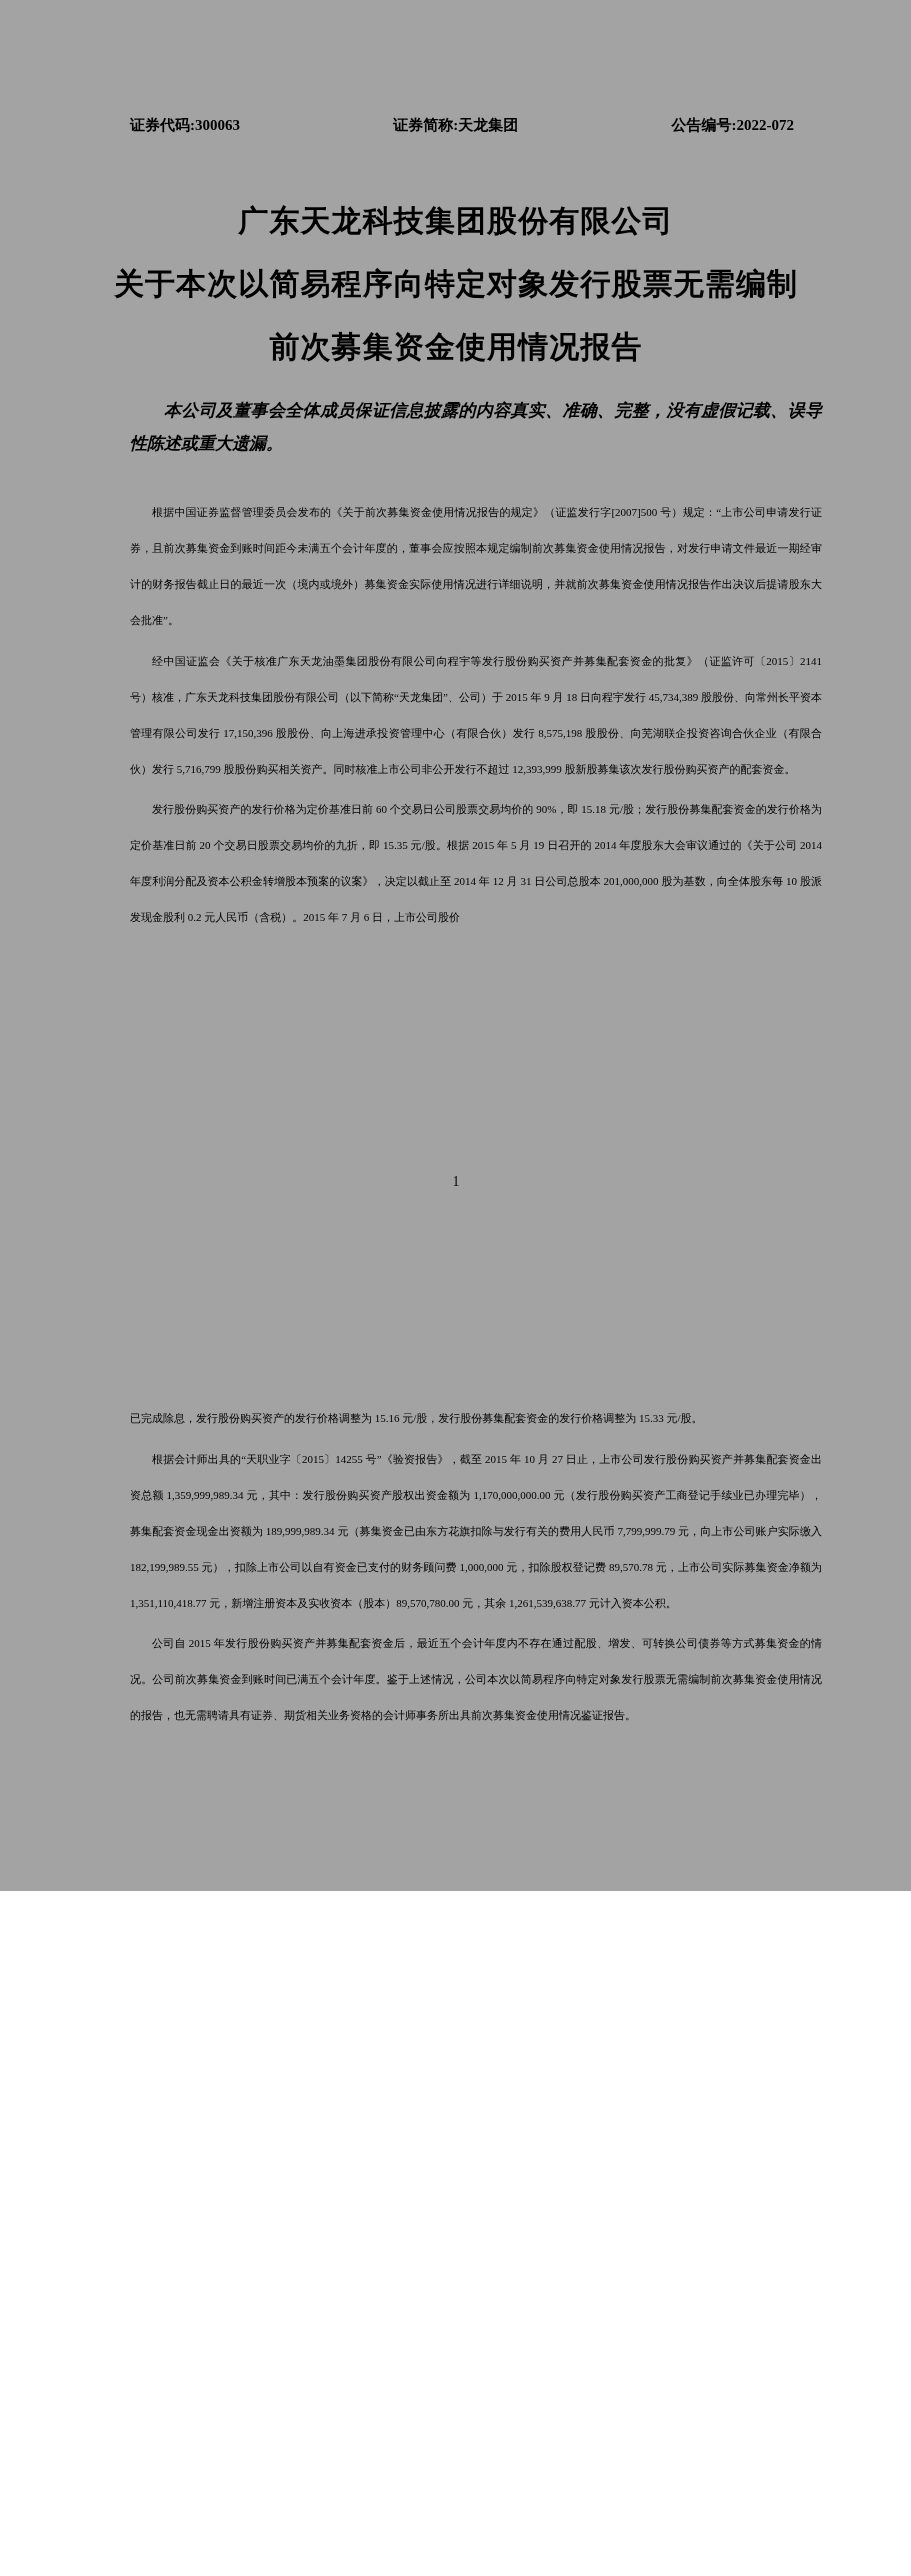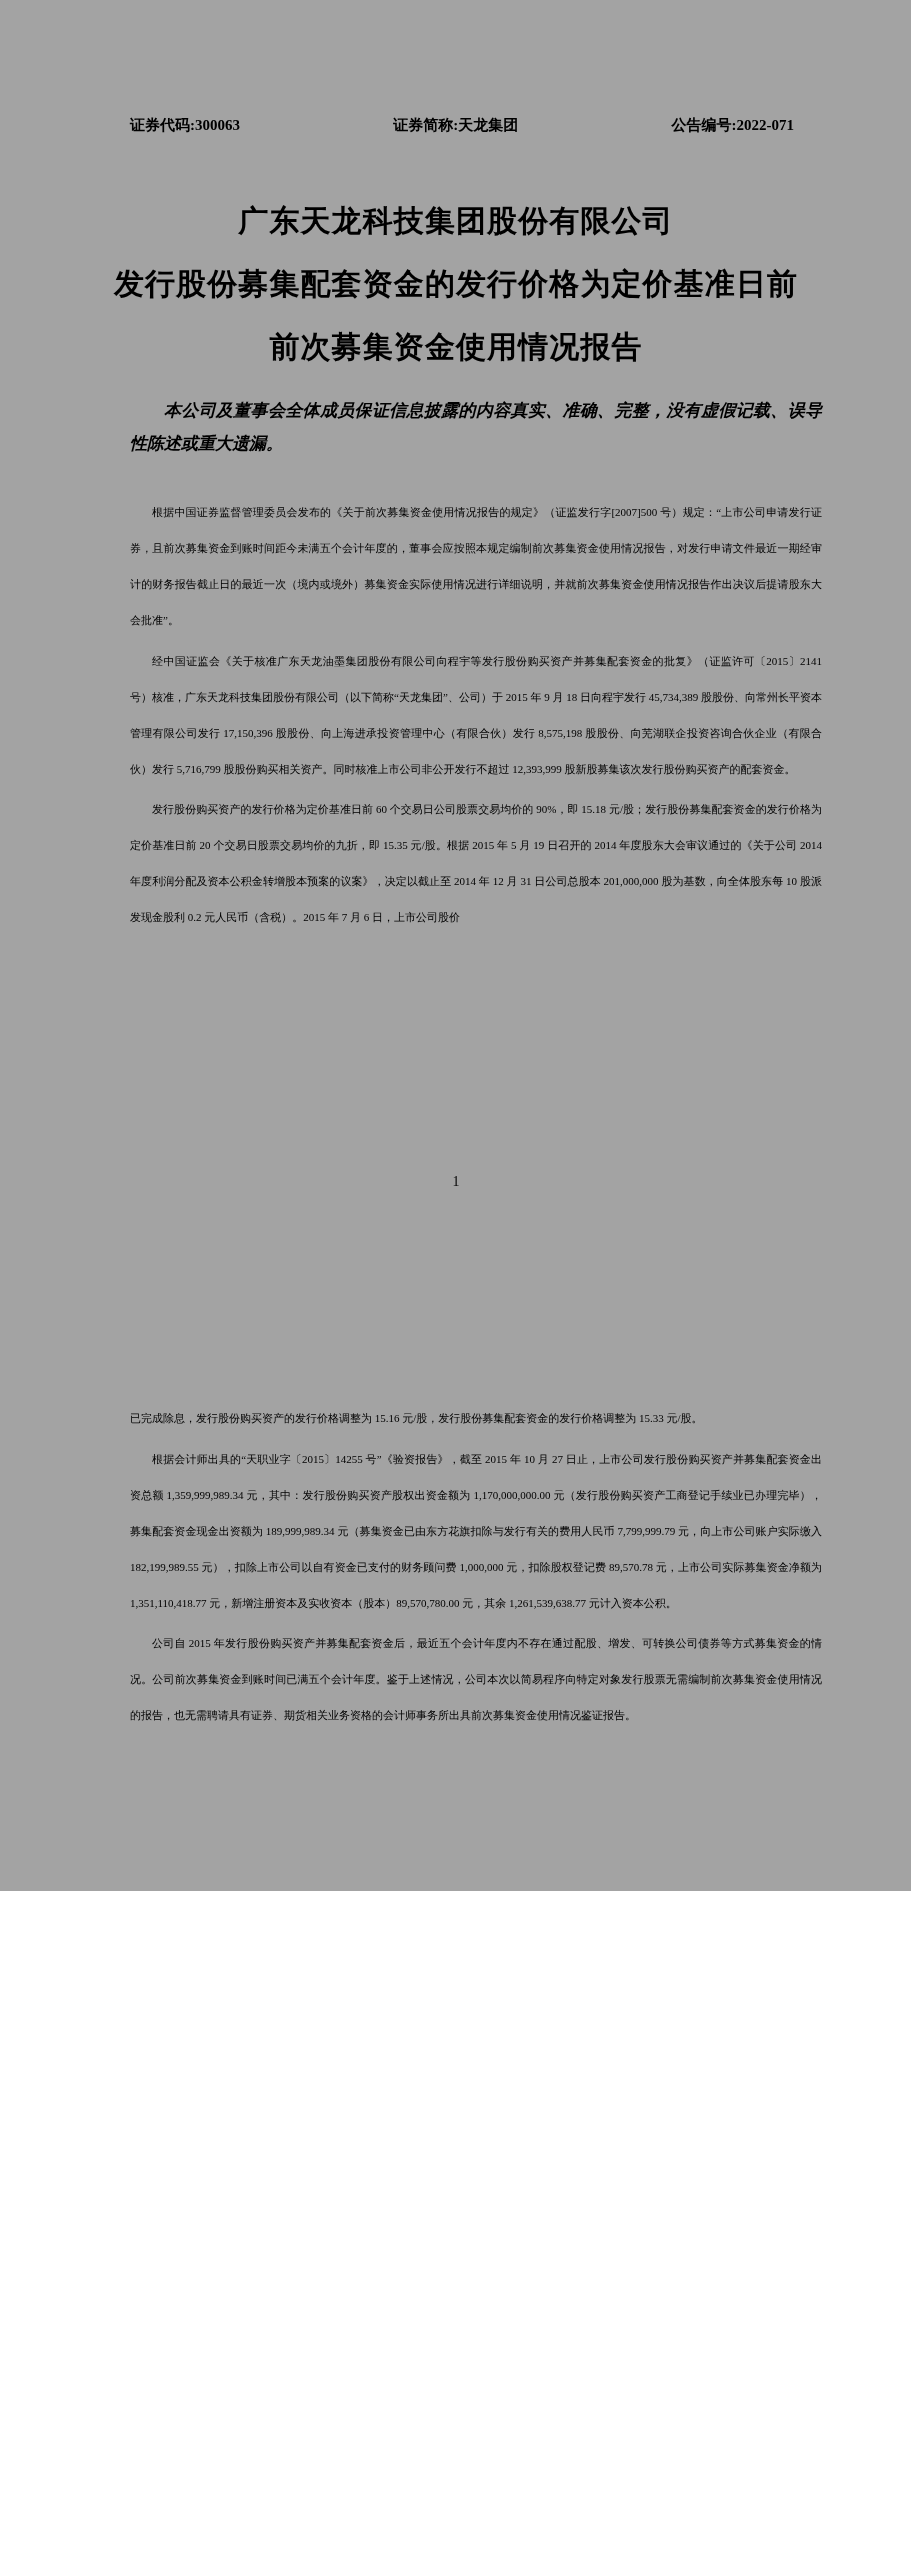--- a/index.html
+++ b/index.html
@@ -32,25 +32,25 @@
   .pn1{top:1174px}.pn2{top:2466px}
 </style>
 </head>
 <body>
 
 <div class="canvas">
 
   <div class="abs header-row">
     <span>证券代码:300063</span>
     <span>证券简称:天龙集团</span>
-    <span>公告编号:2022-071</span>
+    <span>公告编号:2022-072</span>
   </div>
 
   <div class="abs title t1">广东天龙科技集团股份有限公司</div>
-  <div class="abs title t2">发行股份募集配套资金的发行价格为定价基准日前</div>
+  <div class="abs title t2">关于本次以简易程序向特定对象发行股票无需编制</div>
   <div class="abs notice">本公司及董事会全体成员保证信息披露的内容真实、准确、完整，没有虚假记载、误导性陈述或重大遗漏。</div>
 
   <div class="abs title t3">前次募集资金使用情况报告</div>
 
   <div class="abs bodytext b1">
     <p>根据中国证券监督管理委员会发布的《关于前次募集资金使用情况报告的规定》（证监发行字[2007]500 号）规定：“上市公司申请发行证券，且前次募集资金到账时间距今未满五个会计年度的，董事会应按照本规定编制前次募集资金使用情况报告，对发行申请文件最近一期经审计的财务报告截止日的最近一次（境内或境外）募集资金实际使用情况进行详细说明，并就前次募集资金使用情况报告作出决议后提请股东大会批准”。</p>
     <p>经中国证监会《关于核准广东天龙油墨集团股份有限公司向程宇等发行股份购买资产并募集配套资金的批复》（证监许可〔2015〕2141 号）核准，广东天龙科技集团股份有限公司（以下简称“天龙集团”、公司）于 2015 年 9 月 18 日向程宇发行 45,734,389 股股份、向常州长平资本管理有限公司发行 17,150,396 股股份、向上海进承投资管理中心（有限合伙）发行 8,575,198 股股份、向芜湖联企投资咨询合伙企业（有限合伙）发行 5,716,799 股股份购买相关资产。同时核准上市公司非公开发行不超过 12,393,999 股新股募集该次发行股份购买资产的配套资金。</p>
     <p>发行股份购买资产的发行价格为定价基准日前 60 个交易日公司股票交易均价的 90%，即 15.18 元/股；发行股份募集配套资金的发行价格为定价基准日前 20 个交易日股票交易均价的九折，即 15.35 元/股。根据 2015 年 5 月 19 日召开的 2014 年度股东大会审议通过的《关于公司 2014 年度利润分配及资本公积金转增股本预案的议案》，决定以截止至 2014 年 12 月 31 日公司总股本 201,000,000 股为基数，向全体股东每 10 股派发现金股利 0.2 元人民币（含税）。2015 年 7 月 6 日，上市公司股价</p>
   </div>
 

